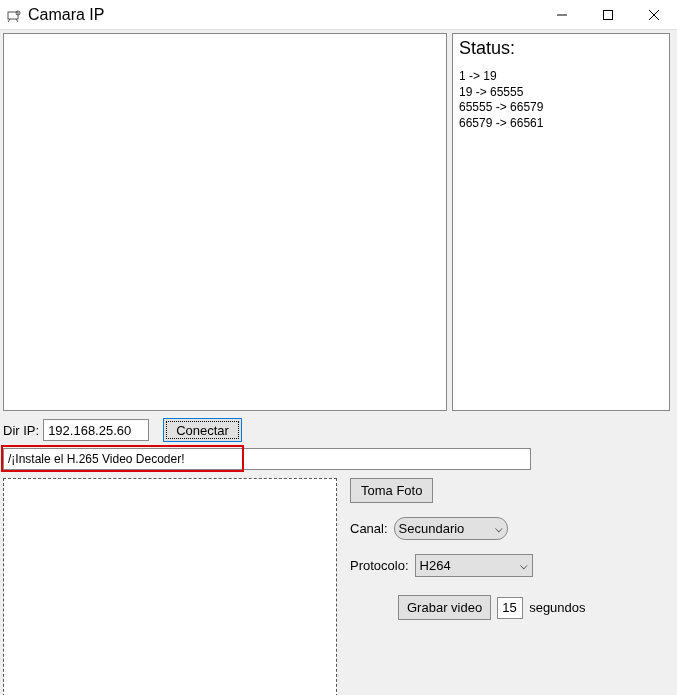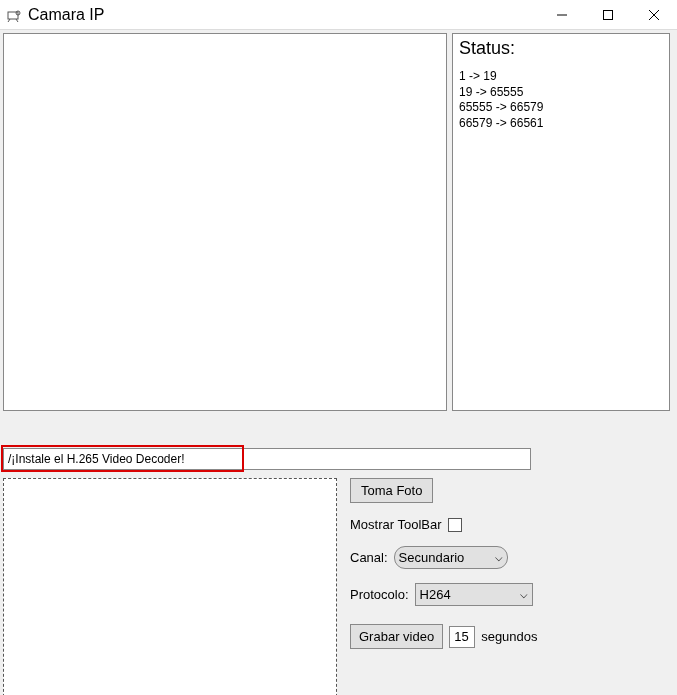--- a/index.html
+++ b/index.html
@@ -170,57 +170,59 @@
   <div class="video-area"></div>
 
   <div class="status-panel">
     <div class="status-title">Status:</div>
     <div class="status-lines">1 -&gt; 19
 19 -&gt; 65555
 65555 -&gt; 66579
 66579 -&gt; 66561</div>
   </div>
 
+  <div class="ip-row">
+    <span class="label">Dir IP:</span>
+    <input class="text-input ip-input" value="192.168.25.60" style="">
+    <span style="width:6px;"></span>
+    <button class="btn focused">Conectar</button>
+  </div>
 
   <div class="message-row">
     <input class="message-input" value="/¡Instale el H.265 Video Decoder!" style="">
   </div>
   <div class="red-box"></div>
 
   <div class="preview-box"></div>
 
   <div class="controls">
 
     <div class="ctrl-row">
       <button class="btn" style="padding:4px 10px;height:auto;">Toma Foto</button>
     </div>
 
-    <div class="ctrl-row">
-      <span class="label">Mostrar ToolBar</span>
-      <span class="checkbox"></span>
-    </div>
 
 
     <div class="ctrl-row">
       <span class="label">Canal:</span>
       <div class="select" style="width:114px;border-radius:11px;">
         <span>Secundario</span>
         <span class="caret">⌵</span>
       </div>
     </div>
 
     <div class="ctrl-row">
       <span class="label">Protocolo:</span>
       <div class="select" style="width:118px;">
         <span>H264</span>
         <span class="caret">⌵</span>
       </div>
     </div>
 
-    <div class="ctrl-row" style="margin-top:18px;">
+    <div class="ctrl-row" style="margin-top:18px;margin-left:48px;">
       <button class="btn" style="padding:4px 8px;height:auto;">Grabar video</button>
       <input class="text-input small-input" value="15" style="">
       <span class="label">segundos</span>
     </div>
 
   </div>
 
 </div>
 
 </body></html>

